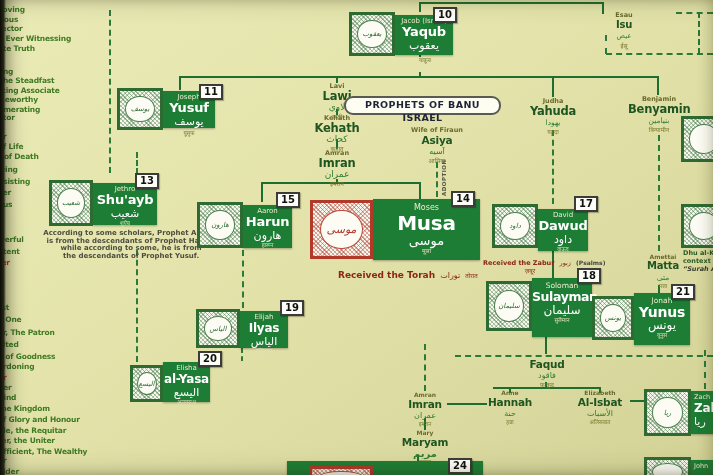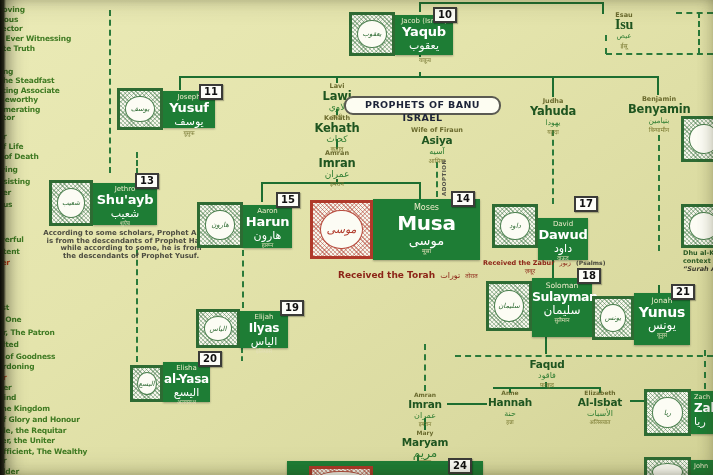--- a/index.html
+++ b/index.html
@@ -178,21 +178,21 @@
   <div class="plate" style="left:395px;top:15px;width:58px;height:40px;">
     <div class="node-en">Jacob (Israel)</div>
     <div class="node-nm">Yaqub</div>
     <div class="node-ar">يعقوب</div>
   </div>
   <div class="badge" style="left:433px;top:7px;">10</div>
   <div class="hi-below" style="left:400px;top:56px;width:50px;">याक़ूब</div>
 
   <div class="lbl" style="left:604px;top:12px;width:40px;">
     <div class="l-en">Esau</div>
-    <div class="l-nm" style="font-size:14px;font-family:Liberation Serif, serif;">Isu</div>
+    <div class="l-nm" style="font-size:10px;">Isu</div>
     <div class="l-ar" style="font-size:7px;">عيص</div>
     <div class="l-hi">ईसू</div>
   </div>
 
   <div class="seal" style="left:117px;top:88px;width:46px;height:42px;">
     <div class="med">
         <span>يوسف</span>
       </div>
   </div>
   <div class="plate" style="left:163px;top:91px;width:52px;height:37px;">
@@ -290,21 +290,21 @@
     <span class="cap-red">Received  the Torah</span>
     <span class="cap-ar">تورات</span>
     <span class="cap-hi">तोरात</span>
   </div>
 
   <div class="seal" style="left:492px;top:204px;width:46px;height:44px;">
     <div class="med">
         <span>داود</span>
       </div>
   </div>
-  <div class="plate" style="left:538px;top:218px;width:50px;height:42px;">
+  <div class="plate" style="left:538px;top:209px;width:50px;height:42px;">
     <div class="node-en">David</div>
     <div class="node-nm">Dawud</div>
     <div class="node-ar">داود</div>
     <div class="node-hi">दाऊद</div>
   </div>
   <div class="badge" style="left:574px;top:196px;">17</div>
   <div class="cap" style="left:483px;top:250px;width:120px;">
     <span class="cap-red sm">Received  the Zabur</span>
     <span class="cap-ar" style="font-size:6.5px;">زبور</span>
     <span class="cap-sfx">(Psalms)</span>
@@ -358,20 +358,26 @@
       </div>
   </div>
   <div class="plate" style="left:634px;top:293px;width:56px;height:52px;padding-top:4px;">
     <div class="node-en" style="font-size:7.5px;">Jonah</div>
     <div class="node-nm" style="font-size:14px;">Yunus</div>
     <div class="node-ar" style="font-size:12px;">يونس</div>
     <div class="node-hi">यूनुस</div>
   </div>
   <div class="badge" style="left:671px;top:284px;">21</div>
 
+  <div class="lbl" style="left:643px;top:253px;width:40px;">
+    <div class="l-en" style="font-size:6px;">Amettai</div>
+    <div class="l-nm" style="font-size:10px;">Matta</div>
+    <div class="l-ar" style="font-size:7.5px;">متى</div>
+    <div class="l-hi" style="font-size:5.5px;">मत्ता</div>
+  </div>
   <div class="lbl" style="left:517px;top:358px;width:60px;">
     <div class="l-nm" style="font-size:10.5px;">Faqud</div>
     <div class="l-ar" style="font-size:8px;">فاقود</div>
     <div class="l-hi">फ़ाक़ूद</div>
   </div>
 
   <div class="lbl" style="left:395px;top:391px;width:60px;">
     <div class="l-en" style="font-size:6px;">Amran</div>
     <div class="l-nm" style="font-size:10.5px;">Imran</div>
     <div class="l-ar" style="font-size:8px;">عمران</div>
@@ -385,21 +391,21 @@
   </div>
   <div class="lbl" style="left:568px;top:389px;width:64px;">
     <div class="l-en" style="font-size:6px;">Elizabeth</div>
     <div class="l-nm" style="font-size:10.5px;">Al-Isbat</div>
     <div class="l-ar" style="font-size:8px;">الأسبات</div>
     <div class="l-hi" style="font-size:5.5px;">अलिसबात</div>
   </div>
   <div class="lbl" style="left:395px;top:429px;width:60px;">
     <div class="l-en" style="font-size:6px;">Mary</div>
     <div class="l-nm" style="font-size:10.5px;">Maryam</div>
-    <div class="l-ar" style="font-size:12px;">مريم</div>
+    <div class="l-ar" style="font-size:10px;font-weight:bold;">مريم</div>
     <div class="l-hi" style="font-size:5.5px;">मरयम</div>
   </div>
 
   <div class="plate" style="left:287px;top:461px;width:196px;height:20px;"></div>
   <div class="seal r" style="left:309px;top:466px;width:64px;height:20px;">
     <div class="med"></div>
   </div>
   <div class="badge" style="left:448px;top:458px;">24</div>
 
   <div class="seal" style="left:681px;top:116px;width:46px;height:46px;">

